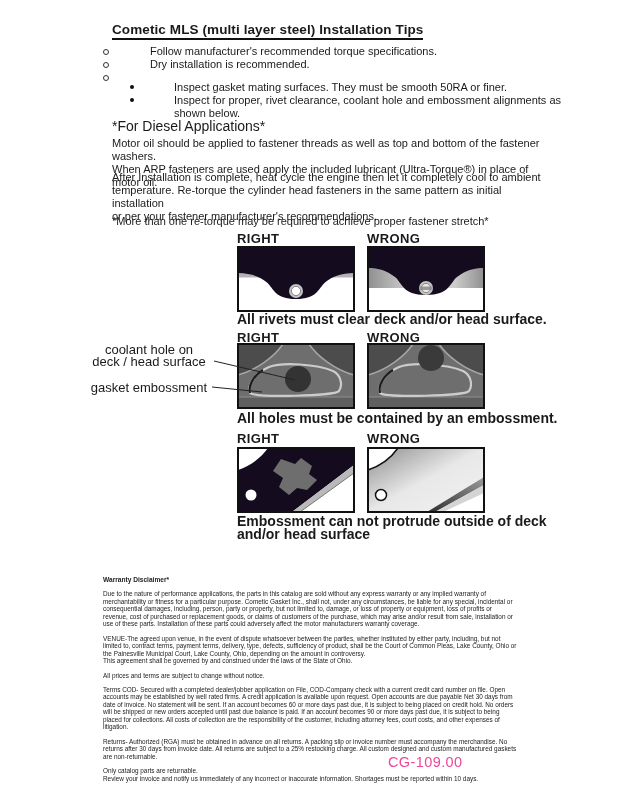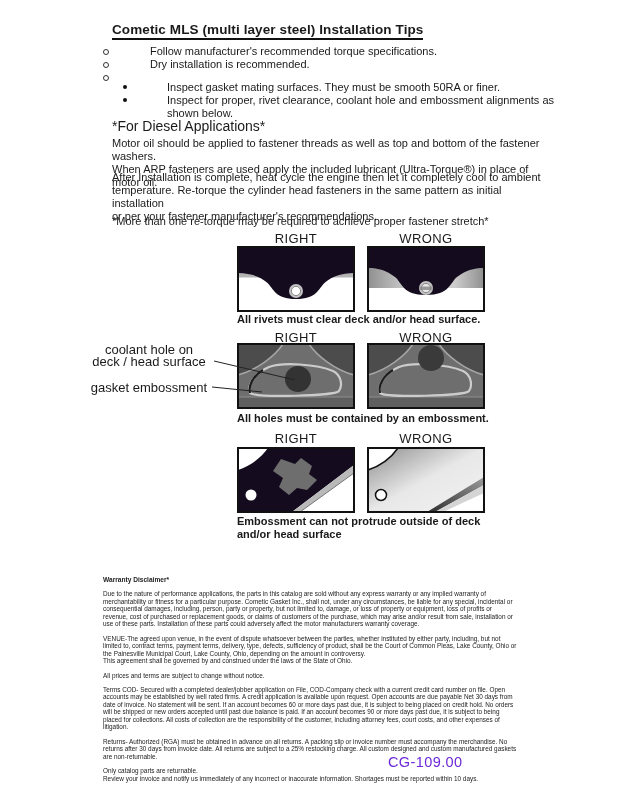--- a/index.html
+++ b/index.html
@@ -6,46 +6,46 @@
   .page{position:relative;width:570px;height:800px;background:#ffffff;
         font-family:"Liberation Sans",sans-serif;color:#1a1a1a;overflow:hidden;}
 
   .title{position:absolute;left:112px;top:22px;font-size:13.5px;font-weight:bold;
          border-bottom:2px solid #111;padding-bottom:1px;letter-spacing:0.1px;}
 
   .bullets{position:absolute;left:103px;top:45px;font-size:11px;line-height:12.9px;width:460px;}
   .bullet-row{display:flex;align-items:flex-start;gap:36px;}
   .b-circ{width:4px;height:4px;border:1px solid #333;border-radius:50%;margin:4px 5px 0 0;flex:none;}
   .b-dot{width:4px;height:4px;background:#111;border-radius:50%;margin:4.5px 4px 0 0;flex:none;}
-  .sub{margin-left:20px;}
+  .sub{margin-left:27px;}
 
   .diesel-h{position:absolute;left:112px;top:118px;font-size:14px;font-weight:normal;}
   .para{position:absolute;left:112px;width:435px;font-size:11px;line-height:12.9px;white-space:pre-line;}
   .p-oil{top:137px}.p-re{top:171px}.p-note{top:215px}
 
   .figure{position:absolute;left:0;width:618px;}
   .fig1{top:231px;height:100px}.fig2{top:330px;height:102px}.fig3{top:431px;height:112px}
-  .fig-label{position:absolute;width:118px;text-align:center;font-weight:normal;font-size:13px;letter-spacing:0.4px;}
+  .fig-label{position:absolute;width:118px;font-weight:bold;font-size:13px;letter-spacing:0.4px;}
   .lab-l{left:237px;top:0}.lab-r{left:367px;top:0}
   .panel{position:absolute;width:118px;height:66px;}
   .pan-l{left:237px}.pan-r{left:367px}
   .fig1 .panel{top:15px}.fig2 .panel{top:13px}.fig3 .panel{top:16px}
-  .fig-caption{position:absolute;left:237px;font-weight:bold;font-size:11px;line-height:12.5px;white-space:pre-line;}
+  .fig-caption{position:absolute;left:237px;font-weight:bold;font-size:14px;line-height:12.5px;white-space:pre-line;}
   .fig1 .fig-caption{top:82px}.fig2 .fig-caption{top:82px}.fig3 .fig-caption{top:84px}
   .anno{position:absolute;width:122px;text-align:center;font-size:13px;line-height:11.5px;white-space:pre-line;}
   .anno1{left:88px;top:14px}.anno2{left:88px;top:52px}
   .leader-svg{position:absolute;left:0;top:0;width:618px;height:102px;pointer-events:none;}
   .panel svg{display:block;width:118px;height:66px;}
 
   .disclaimer{position:absolute;left:103px;top:576px;width:415px;font-size:6.4px;
               line-height:7.45px;color:#222;}
   .disclaimer .dh{font-weight:bold;font-size:6.6px;margin:0 0 7px 0;}
   .disclaimer p{margin:0 0 7px 0;white-space:pre-line;}
 
-  .page-code{position:absolute;left:388px;top:754px;font-size:14.5px;letter-spacing:0.4px;color:#6d28d9;}
+  .page-code{position:absolute;left:388px;top:754px;font-size:14.5px;letter-spacing:0.4px;color:#ec4899;}
 </style>
 </head>
 <body>
 
 <div class="page">
 
   <div class="title">Cometic MLS (multi layer steel) Installation Tips</div>
 
   <div class="bullets">
     <div class="bullet-row">

